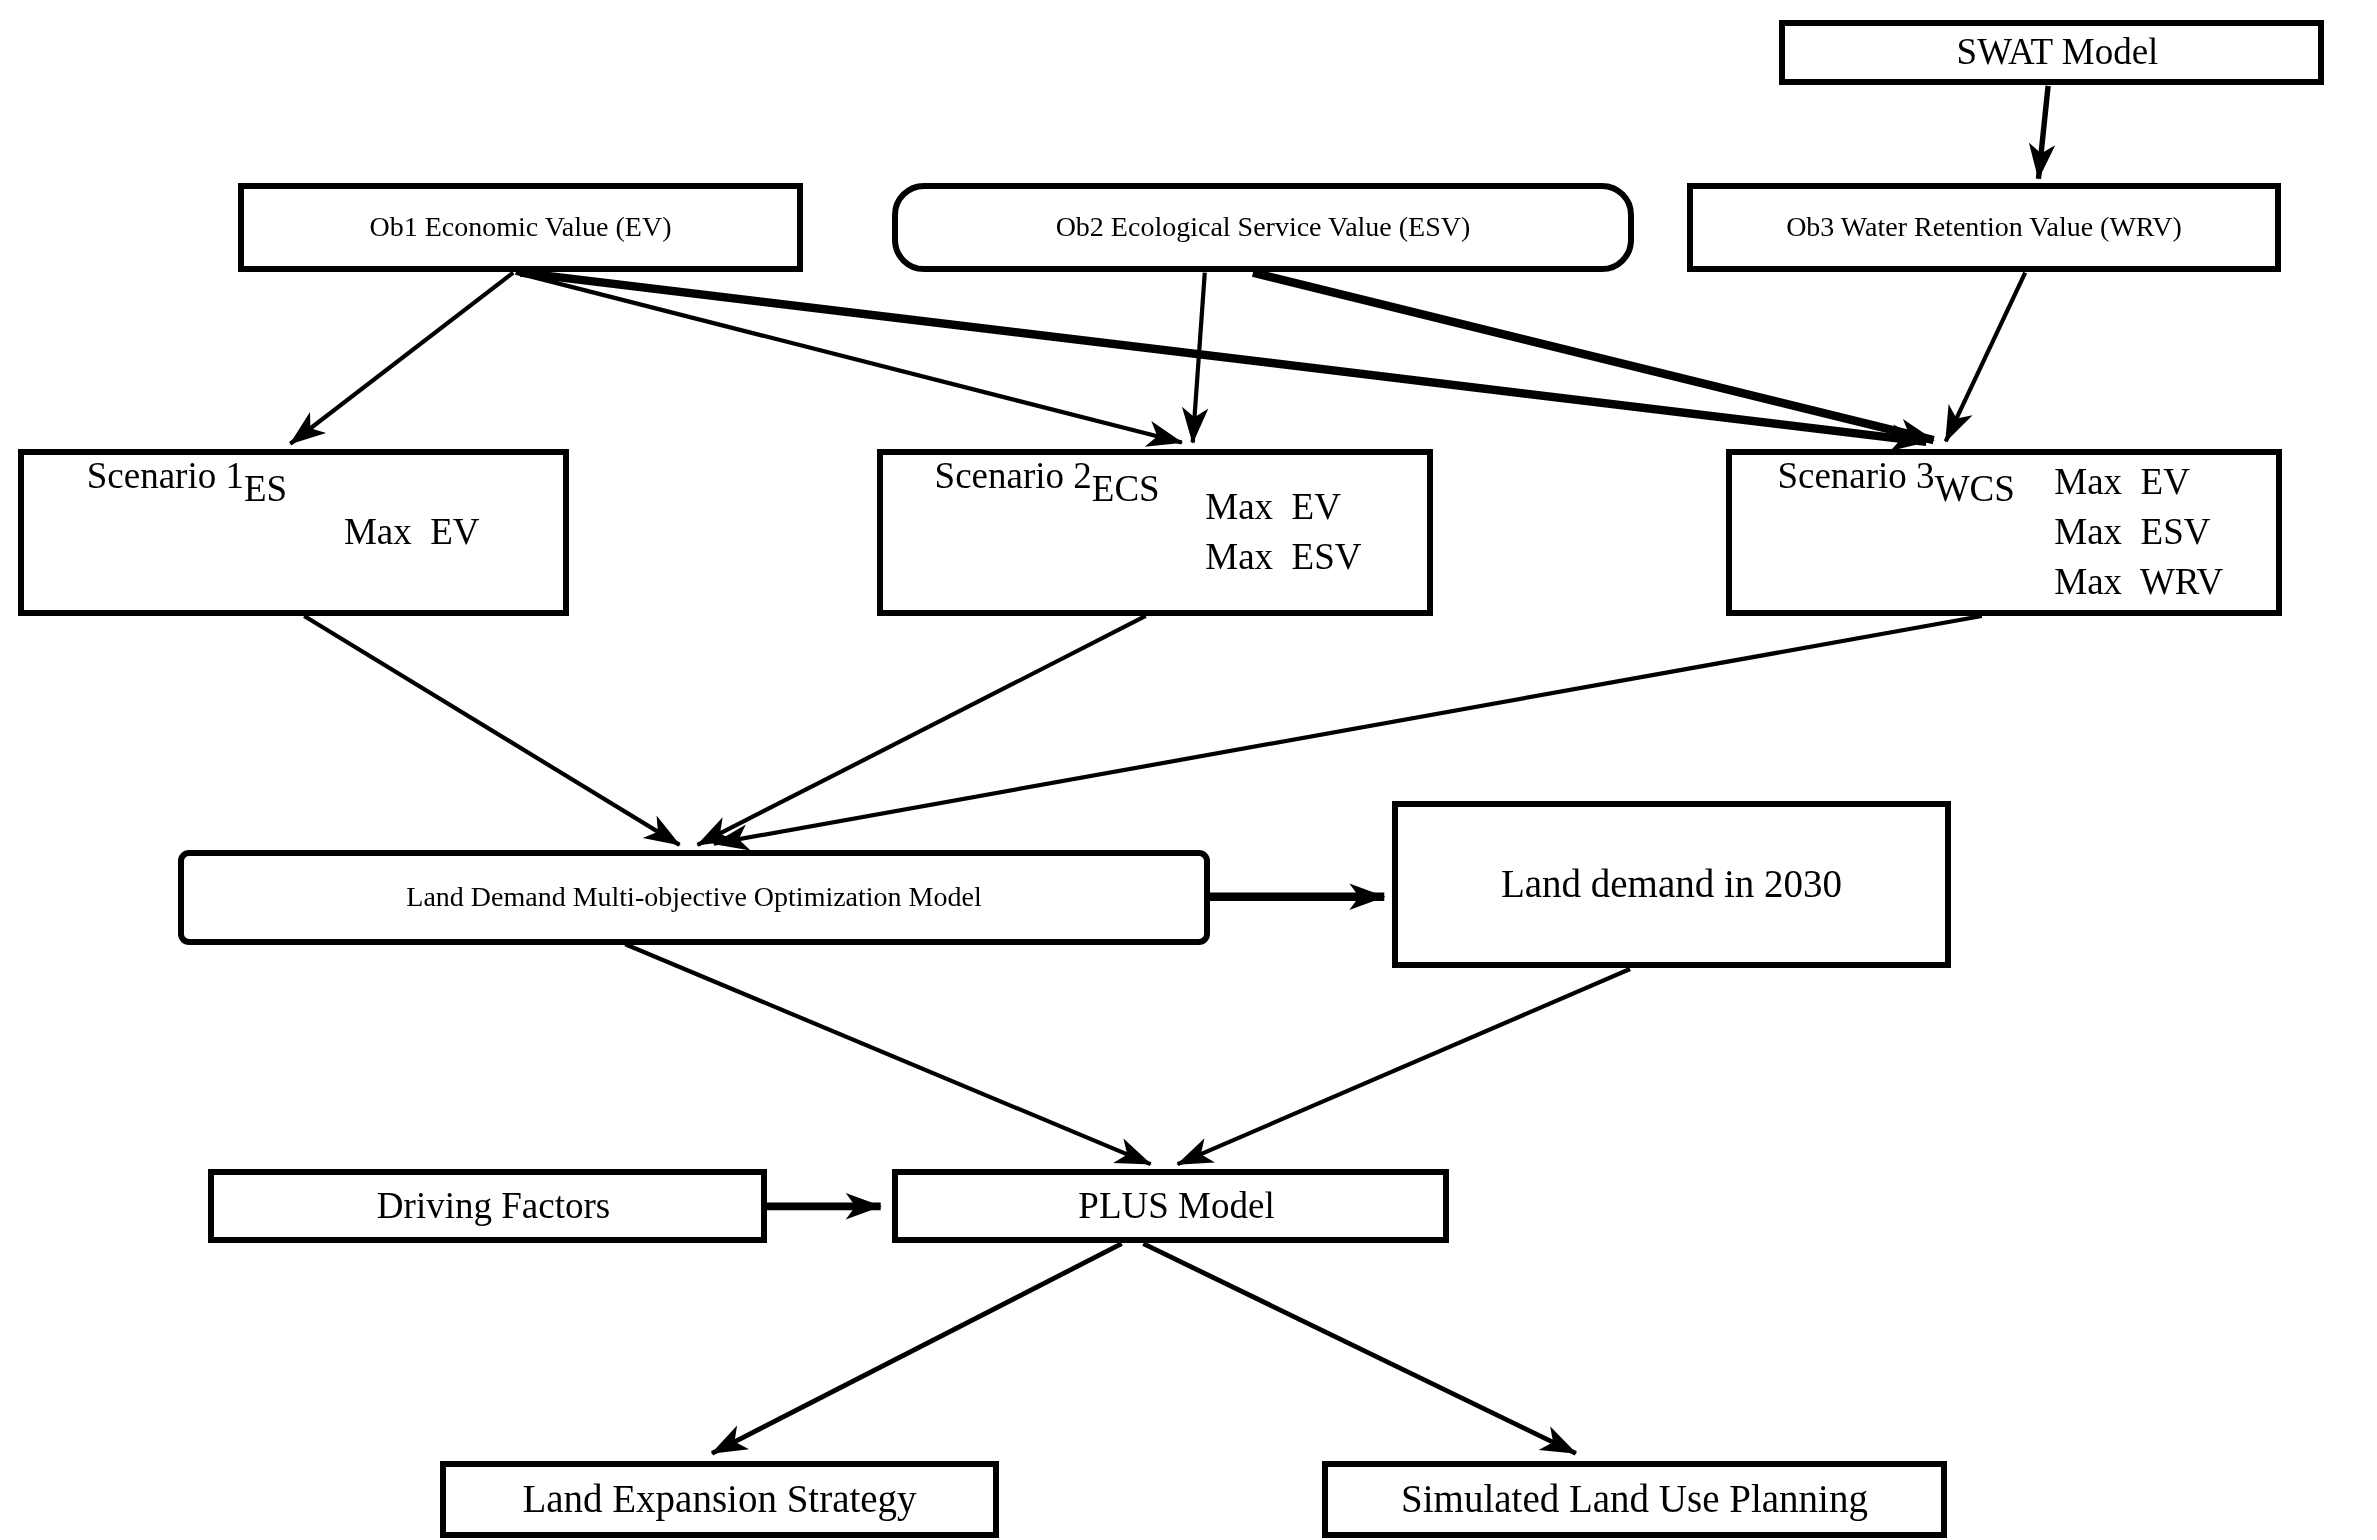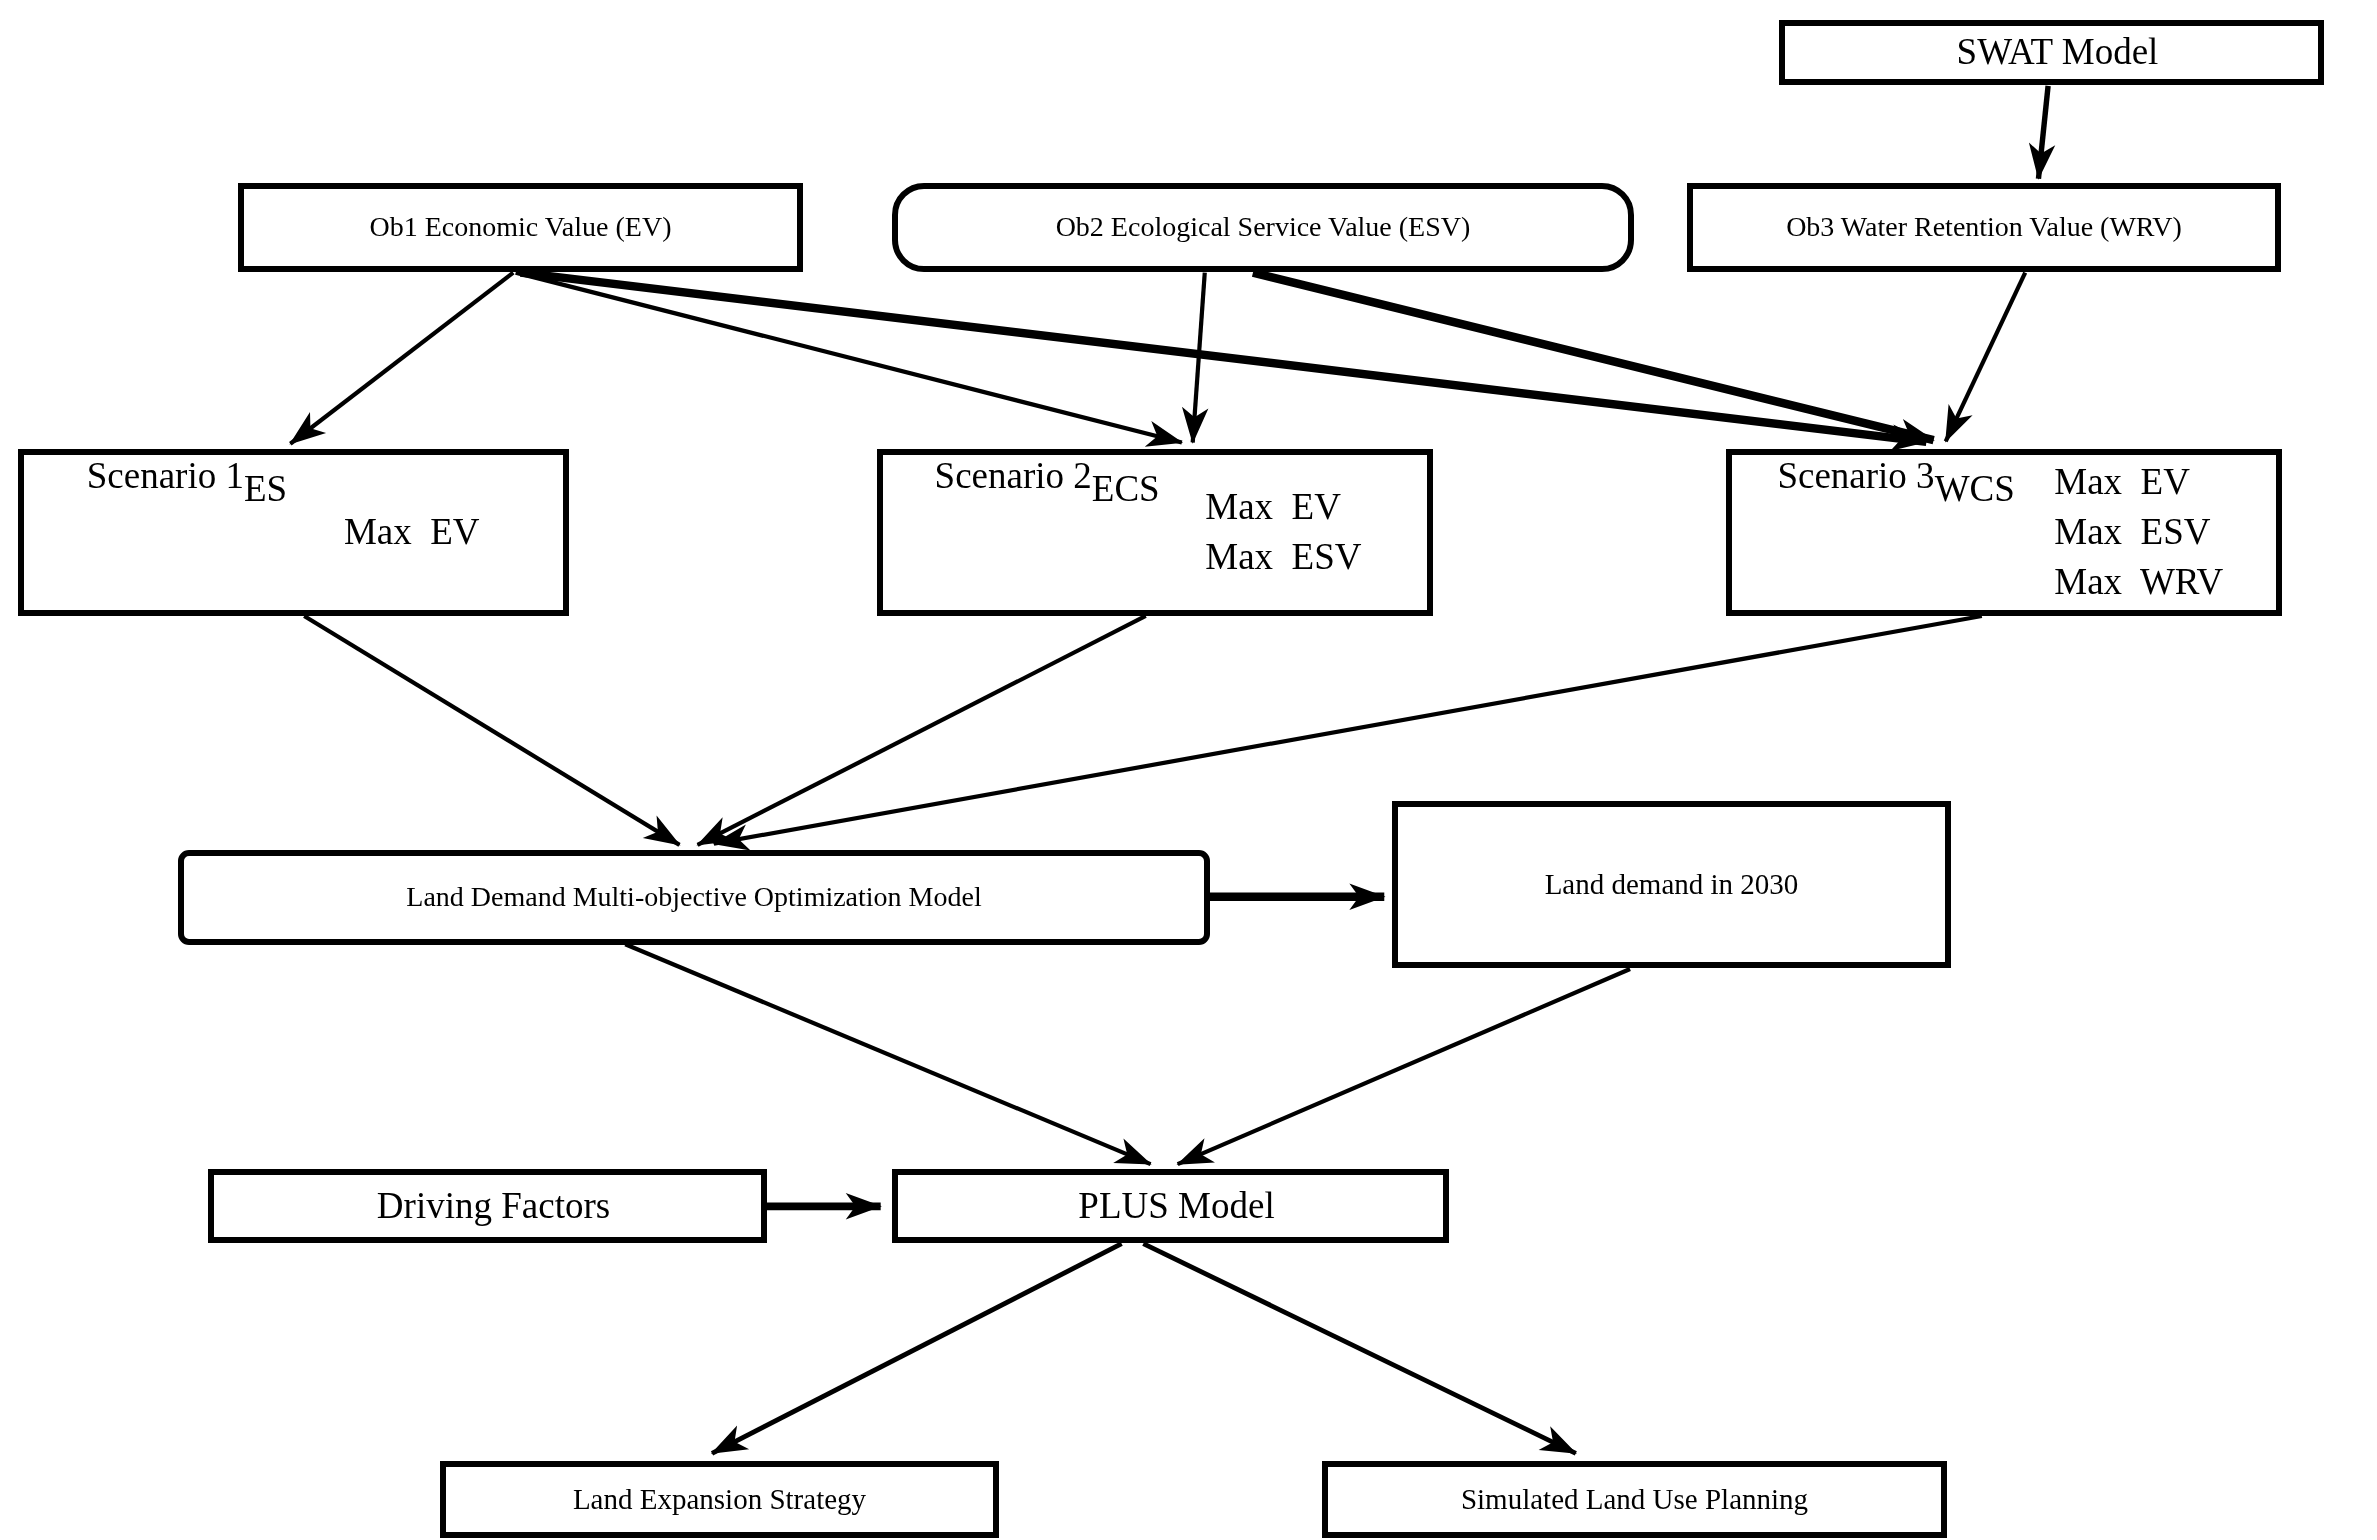--- a/index.html
+++ b/index.html
@@ -27,21 +27,21 @@
     box-sizing: border-box;
     border: 6.6px solid #000000;
     background: #ffffff;
     display: flex;
     align-items: center;
     justify-content: center;
     text-align: center;
     line-height: 1.15;
   }
   .lbl-66 { font-size: 28px; text-align: center; }
-  .lbl-64 { font-size: 29px; }
+  .lbl-64 { font-size: 39px; }
   .lbl-62 { font-size: 37px; padding-left: 12px; }
   
   .scn {
     justify-content: flex-start;
     align-items: stretch;
     text-align: left;
     font-size: 37px;
   }
   .scn-left {
     width: 46%;

